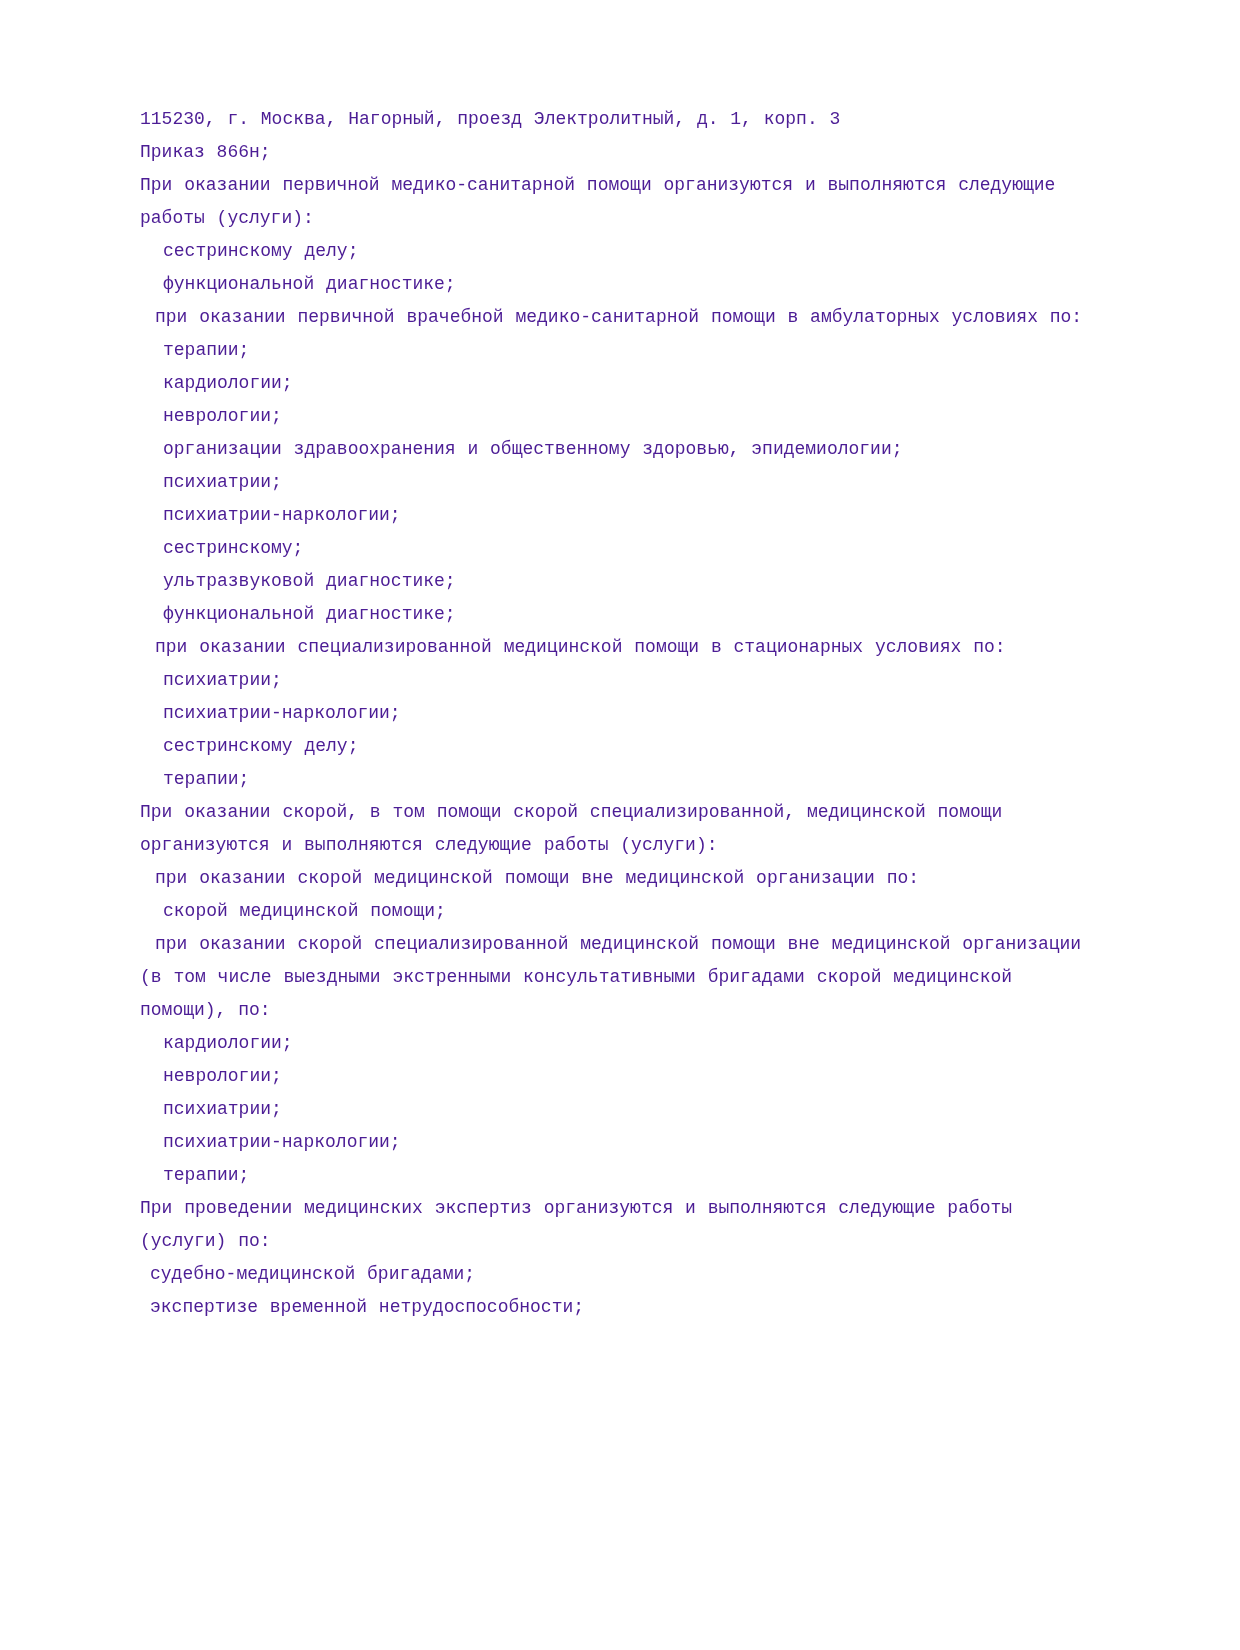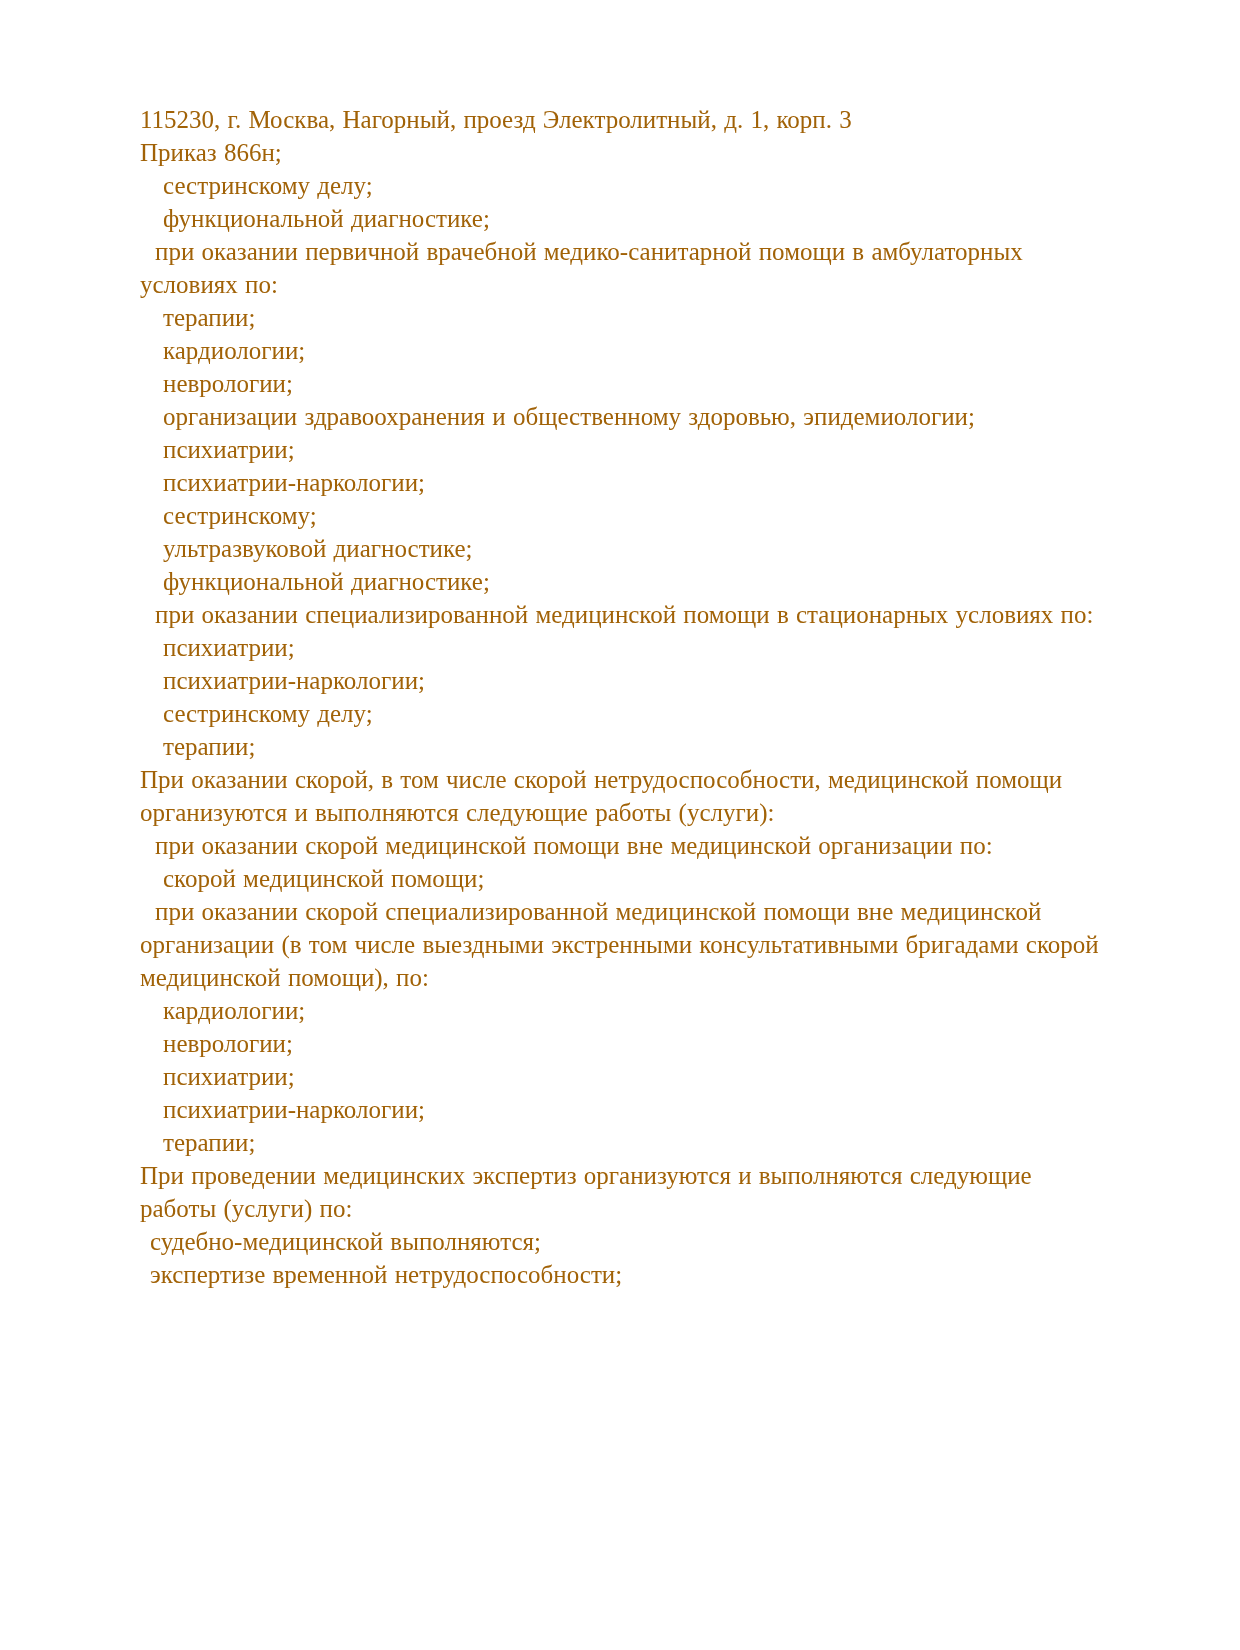--- a/index.html
+++ b/index.html
@@ -12,66 +12,67 @@
     width: 1240px;
     height: 1650px;
     background: #ffffff;
     overflow: hidden;
   }
   .doc-text {
     position: absolute;
     left: 140px;
     top: 103px;
     width: 968px;
-    font-family: Liberation Serif, serif;
-    font-size: 25px;
+    font-family: Liberation Mono, monospace;
+    font-size: 18px;
     line-height: 33px;
-    color: #a16207;
+    color: #4c1d95;
     text-align: left;
   }
   .doc-text p.line {
     margin: 0;
     padding: 0;
     word-spacing: 1px;
   }
   .ind-0 { text-indent: 0; }
   .ind-1 { text-indent: 15px; }
   .ind-2 { text-indent: 23px; }
   .ind-3 { text-indent: 10px; }
 </style>
 </head>
 <body>
 
 <div class="page">
   <div class="doc-text" id="lines-container">
       <p class="line ind-0">115230, г. Москва, Нагорный, проезд Электролитный, д. 1, корп. 3</p>
       <p class="line ind-0">Приказ 866н;</p>
+      <p class="line ind-0">При оказании первичной медико-санитарной помощи организуются и выполняются следующие работы (услуги):</p>
       <p class="line ind-2">сестринскому делу;</p>
       <p class="line ind-2">функциональной диагностике;</p>
       <p class="line ind-1">при оказании первичной врачебной медико-санитарной помощи в амбулаторных условиях по:</p>
       <p class="line ind-2">терапии;</p>
       <p class="line ind-2">кардиологии;</p>
       <p class="line ind-2">неврологии;</p>
       <p class="line ind-2">организации здравоохранения и общественному здоровью, эпидемиологии;</p>
       <p class="line ind-2">психиатрии;</p>
       <p class="line ind-2">психиатрии-наркологии;</p>
       <p class="line ind-2">сестринскому;</p>
       <p class="line ind-2">ультразвуковой диагностике;</p>
       <p class="line ind-2">функциональной диагностике;</p>
       <p class="line ind-1">при оказании специализированной медицинской помощи в стационарных условиях по:</p>
       <p class="line ind-2">психиатрии;</p>
       <p class="line ind-2">психиатрии-наркологии;</p>
       <p class="line ind-2">сестринскому делу;</p>
       <p class="line ind-2">терапии;</p>
-      <p class="line ind-0">При оказании скорой, в том числе скорой нетрудоспособности, медицинской помощи организуются и выполняются следующие работы (услуги):</p>
+      <p class="line ind-0">При оказании скорой, в том помощи скорой специализированной, медицинской помощи организуются и выполняются следующие работы (услуги):</p>
       <p class="line ind-1">при оказании скорой медицинской помощи вне медицинской организации по:</p>
       <p class="line ind-2">скорой медицинской помощи;</p>
       <p class="line ind-1">при оказании скорой специализированной медицинской помощи вне медицинской организации (в том числе выездными экстренными консультативными бригадами скорой медицинской помощи), по:</p>
       <p class="line ind-2">кардиологии;</p>
       <p class="line ind-2">неврологии;</p>
       <p class="line ind-2">психиатрии;</p>
       <p class="line ind-2">психиатрии-наркологии;</p>
       <p class="line ind-2">терапии;</p>
       <p class="line ind-0">При проведении медицинских экспертиз организуются и выполняются следующие работы (услуги) по:</p>
-      <p class="line ind-3">судебно-медицинской выполняются;</p>
+      <p class="line ind-3">судебно-медицинской бригадами;</p>
       <p class="line ind-3">экспертизе временной нетрудоспособности;</p>
     </div>
 </div>
 
 </body></html>

